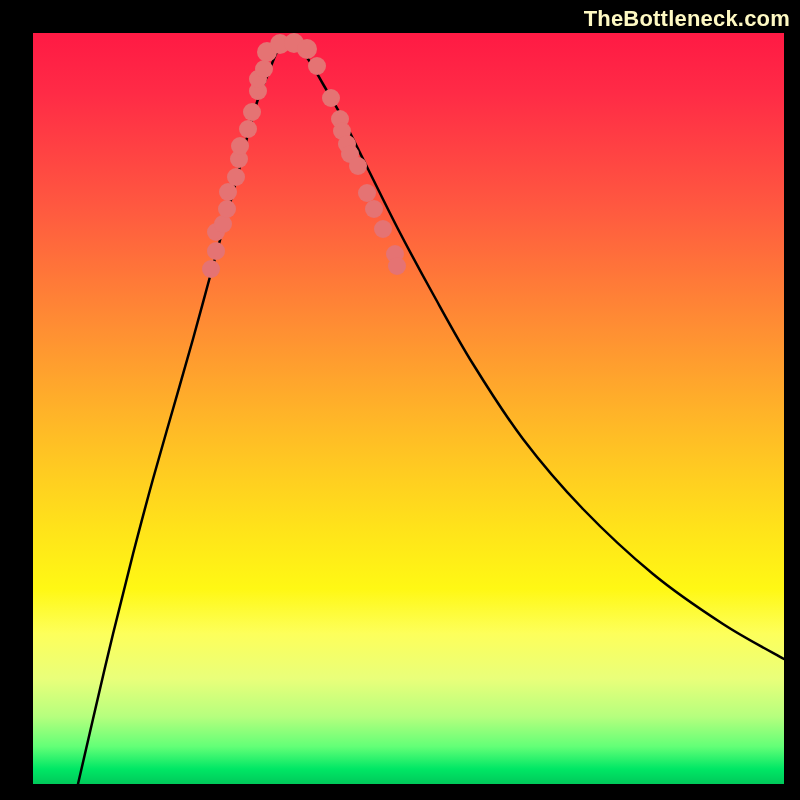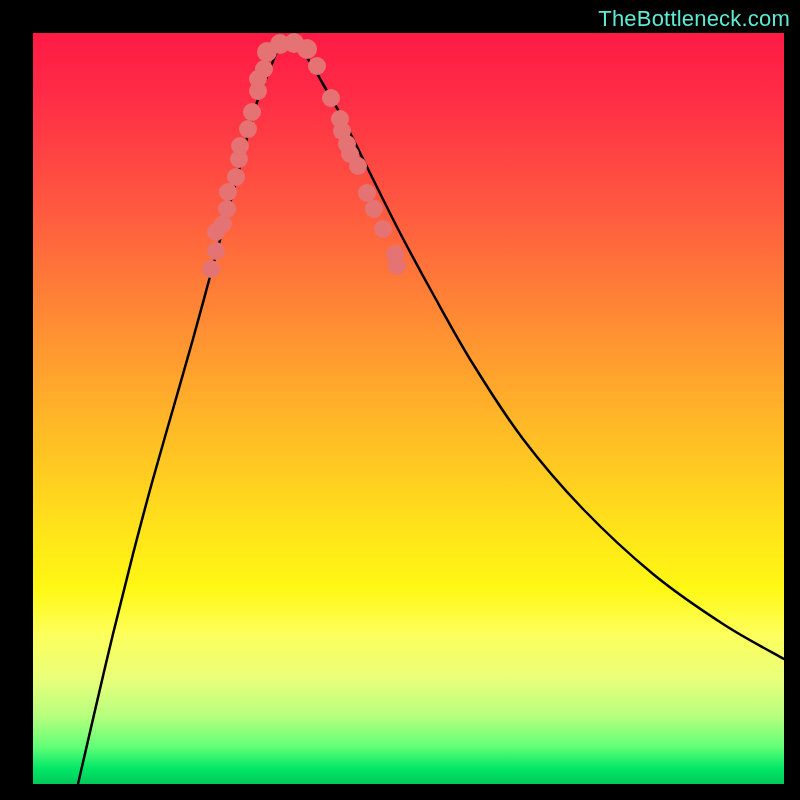--- a/index.html
+++ b/index.html
@@ -39,23 +39,23 @@
       #b6ff7e 91%,
       #63ff77 95%,
       #00e765 98%,
       #00c95a 100%
     );
   }
   .watermark {
     position: absolute;
     top: 6px;
     right: 10px;
-    color: #5eead4;
+    color: #fef9c3;
     font-size: 22px;
-    font-weight: 400;
+    font-weight: 700;
     letter-spacing: 0.2px;
     user-select: none;
   }
   svg.curve {
     position: absolute;
     left: 0;
     top: 0;
     width: 751px;
     height: 751px;
     overflow: visible;

